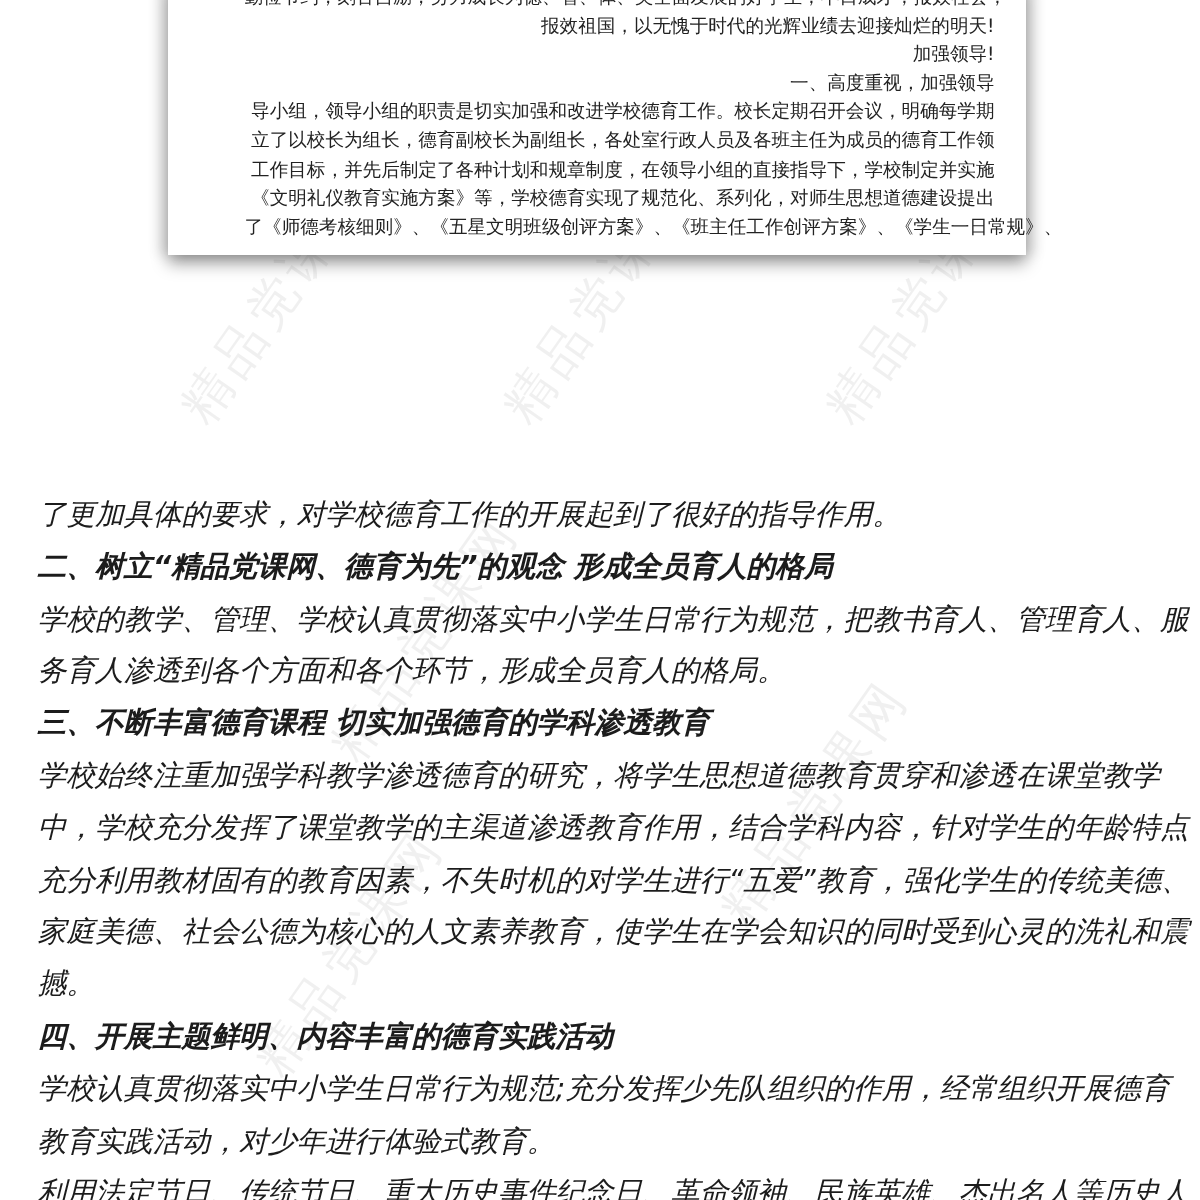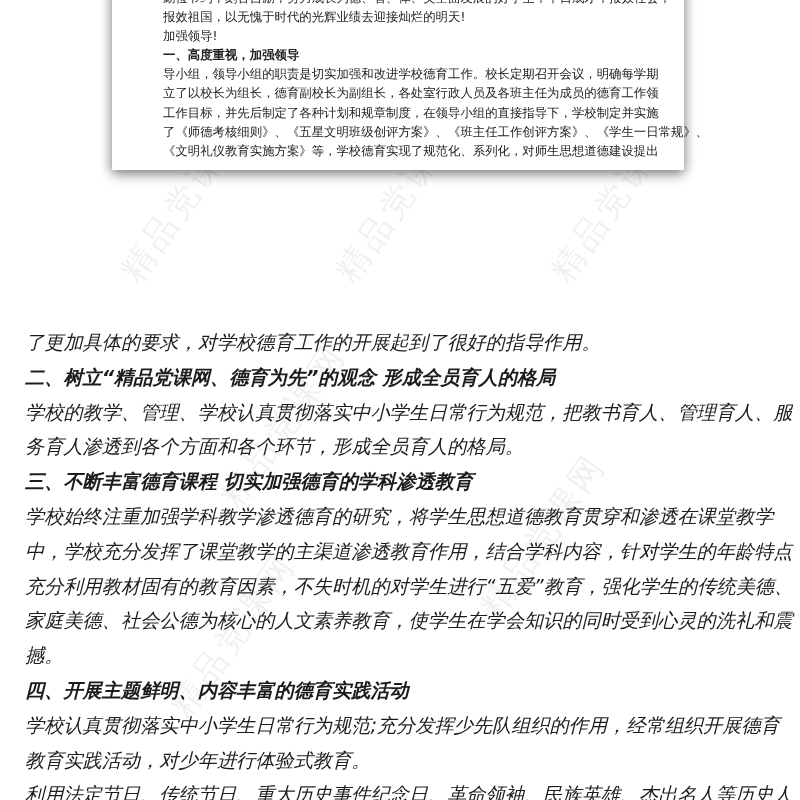--- a/index.html
+++ b/index.html
@@ -32,23 +32,24 @@
       top: 0;
       width: 500px;
       font-size: 12.4px;
       line-height: 19.1px;
       color: #222;
       letter-spacing: 0;
     }
     .card-text .line {
       white-space: nowrap;
       height: 19.1px;
+      text-align: right;
     }
     .card-text .bold {
-      font-weight: bold;
+      font-weight: normal;
     }
     .main {
       position: absolute;
       left: 25px;
       top: 326px;
       width: 760px;
       font-size: 19.2px;
       line-height: 34.8px;
       color: #1c1c1c;
       z-index: 2;
@@ -85,22 +86,22 @@
 
 <div class="card">
   <div class="card-text" id="card-lines">
       <div class="line">勤俭节约，刻苦自励，努力成长为德、智、体、美全面发展的好学生，早日成才，报效社会，</div>
       <div class="line">报效祖国，以无愧于时代的光辉业绩去迎接灿烂的明天!</div>
       <div class="line">加强领导!</div>
       <div class="line bold">一、高度重视，加强领导</div>
       <div class="line">导小组，领导小组的职责是切实加强和改进学校德育工作。校长定期召开会议，明确每学期</div>
       <div class="line">立了以校长为组长，德育副校长为副组长，各处室行政人员及各班主任为成员的德育工作领</div>
       <div class="line">工作目标，并先后制定了各种计划和规章制度，在领导小组的直接指导下，学校制定并实施</div>
+      <div class="line">《文明礼仪教育实施方案》等，学校德育实现了规范化、系列化，对师生思想道德建设提出</div>
       <div class="line">了《师德考核细则》、《五星文明班级创评方案》、《班主任工作创评方案》、《学生一日常规》、</div>
-      <div class="line">《文明礼仪教育实施方案》等，学校德育实现了规范化、系列化，对师生思想道德建设提出</div>
     </div>
 </div>
 
 <div class="main" id="main-lines">
     <div class="line">了更加具体的要求，对学校德育工作的开展起到了很好的指导作用。</div>
     <div class="line bold">二、树立“精品党课网、德育为先”的观念  形成全员育人的格局</div>
     <div class="line">学校的教学、管理、学校认真贯彻落实中小学生日常行为规范，把教书育人、管理育人、服</div>
     <div class="line">务育人渗透到各个方面和各个环节，形成全员育人的格局。</div>
     <div class="line bold">三、不断丰富德育课程  切实加强德育的学科渗透教育</div>
     <div class="line">学校始终注重加强学科教学渗透德育的研究，将学生思想道德教育贯穿和渗透在课堂教学</div>

